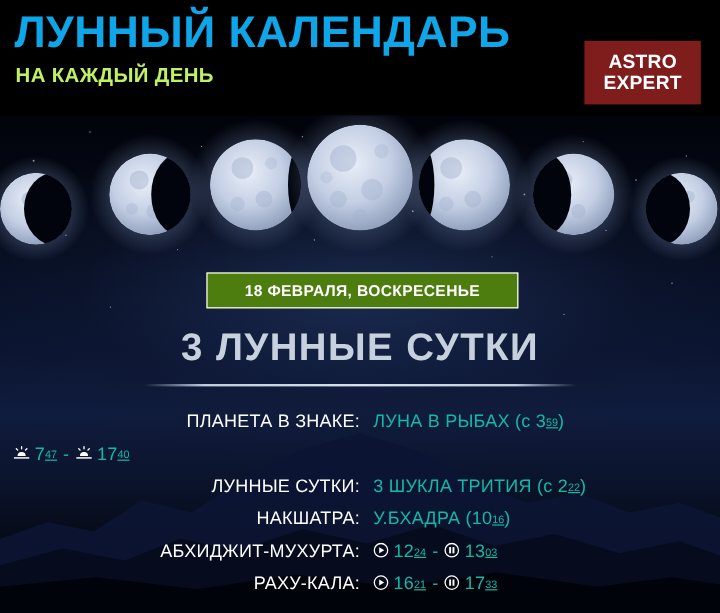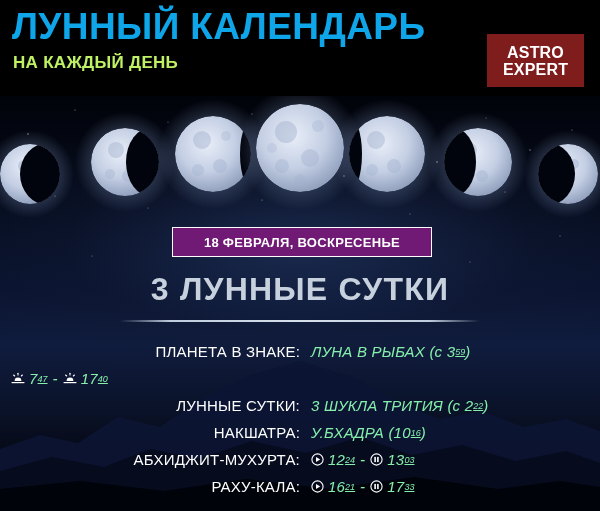--- a/index.html
+++ b/index.html
@@ -44,21 +44,21 @@
   .logo-line{
     color:#fff;font-size:16px;font-weight:bold;line-height:17px;letter-spacing:.2px;
   }
 
   
   .moons{position:absolute;left:0;top:96px;width:600px;height:125px;}
 
   
   .date-box{
     position:absolute;left:172px;top:227px;width:258px;height:28px;
-    border:1px solid #ffffff;background:#701a75;
+    border:1px solid #ffffff;background:#4d7c0f;
     display:flex;align-items:center;justify-content:center;
   }
   .date-text{
     color:#fff;font-size:13px;font-weight:bold;letter-spacing:.3px;white-space:nowrap;
   }
 
   
   .lunar-title{
     position:absolute;left:0;top:271px;width:600px;
     text-align:center;
@@ -76,22 +76,22 @@
     display:flex;align-items:center;
     height:27px;
   }
   .lbl{
     width:300px;text-align:right;
     color:#ffffff;font-size:15px;font-weight:normal;letter-spacing:.2px;
     white-space:nowrap;
   }
   .val{
     flex:1;padding-left:11px;
-    color:#86efac;font-size:15px;letter-spacing:.2px;
-    white-space:nowrap;display:flex;align-items:center;font-style:italic;
+    color:#14b8a6;font-size:15px;letter-spacing:.2px;
+    white-space:nowrap;display:flex;align-items:center;
   }
   sup{font-size:9px;vertical-align:super;text-decoration:underline;letter-spacing:0;}
   .dash{padding:0 5px;}
   .ico{display:inline-block;vertical-align:middle;margin-right:4px;position:relative;top:1px;}
 </style>
 </head>
 <body>
 
 <div id="page">
 

